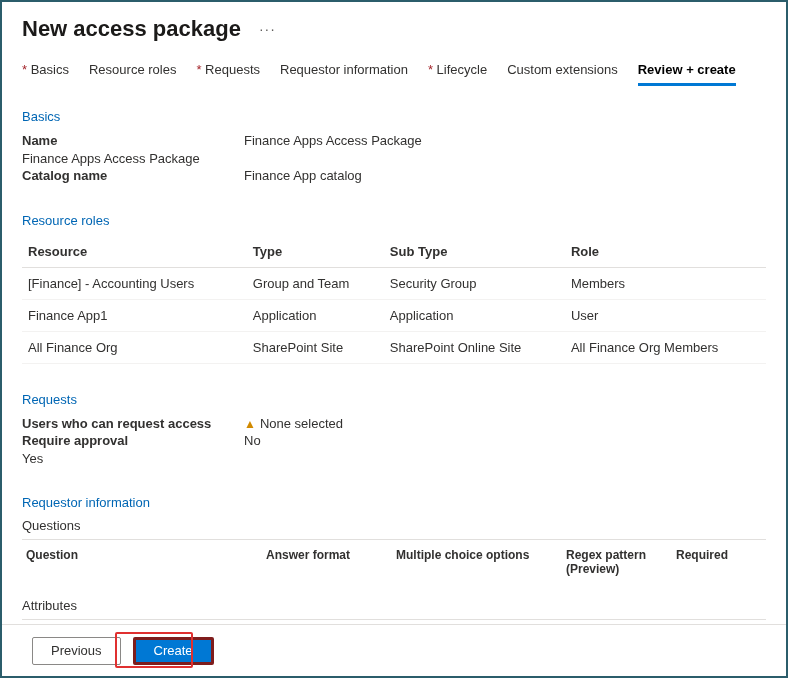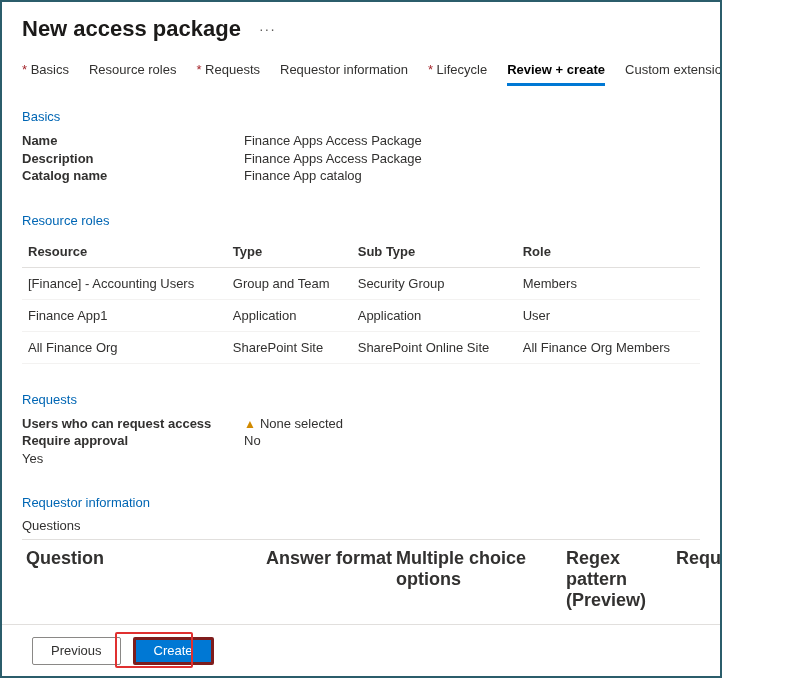--- a/index.html
+++ b/index.html
@@ -4,21 +4,21 @@
 <style>
   * { box-sizing: border-box; }
   html, body { margin: 0; padding: 0; }
   body {
     font-family: "Segoe UI", -apple-system, BlinkMacSystemFont, sans-serif;
     font-size: 13px;
     color: #323130;
     background: #fff;
   }
   .frame {
-    width: 722px;
+    width: 788px;
     height: 678px;
     border: 2px solid #2b5d6b;
     padding: 0 20px;
     position: relative;
     overflow: hidden;
   }
   .header-row {
     display: flex;
     align-items: center;
     margin-top: 14px;
@@ -105,21 +105,21 @@
   .subhead {
     font-size: 13px;
     font-weight: 400;
     color: #323130;
     margin: 6px 0 2px 0;
     border-bottom: 1px solid #e1dfdd;
     padding-bottom: 6px;
   }
   .cols5 {
     display: flex;
-    font-size: 18px;
+    font-size: 12px;
     font-weight: 600;
     padding: 6px 4px 8px 4px;
   }
   .cols5 > div:nth-child(1) { flex: 0 0 240px; }
   .cols5 > div:nth-child(2) { flex: 0 0 130px; }
   .cols5 > div:nth-child(3) { flex: 0 0 170px; }
   .cols5 > div:nth-child(4) { flex: 0 0 110px; font-weight: 600; }
   .cols5 > div:nth-child(5) { flex: 1; }
   .attributes-head {
     font-size: 13px;
@@ -177,33 +177,32 @@
     <div class="more-icon">···</div>
   </div>
 
   <div class="tabs">
 
   <div class="tab req">Basics</div>
       <div class="tab">Resource roles</div>
       <div class="tab req">Requests</div>
       <div class="tab">Requestor information</div>
       <div class="tab req">Lifecycle</div>
+      <div class="tab">Custom extensions</div>
       <div class="tab active">Review + create</div>
-      <div class="tab">Custom extensions</div>
     </div>
 
 
   <div class="section">
     <span class="section-link">Basics</span>
     <div class="kv">
       <div class="kv-label">Name</div>
       <div class="kv-value">Finance Apps Access Package</div>
     </div>
     <div class="kv">
-      <div class="kv-label">Description</div>
       <div class="kv-value">Finance Apps Access Package</div>
     </div>
     <div class="kv">
       <div class="kv-label">Catalog name</div>
       <div class="kv-value">Finance App catalog</div>
     </div>
   </div>
 
   <div class="section">
     <span class="section-link">Resource roles</span>

